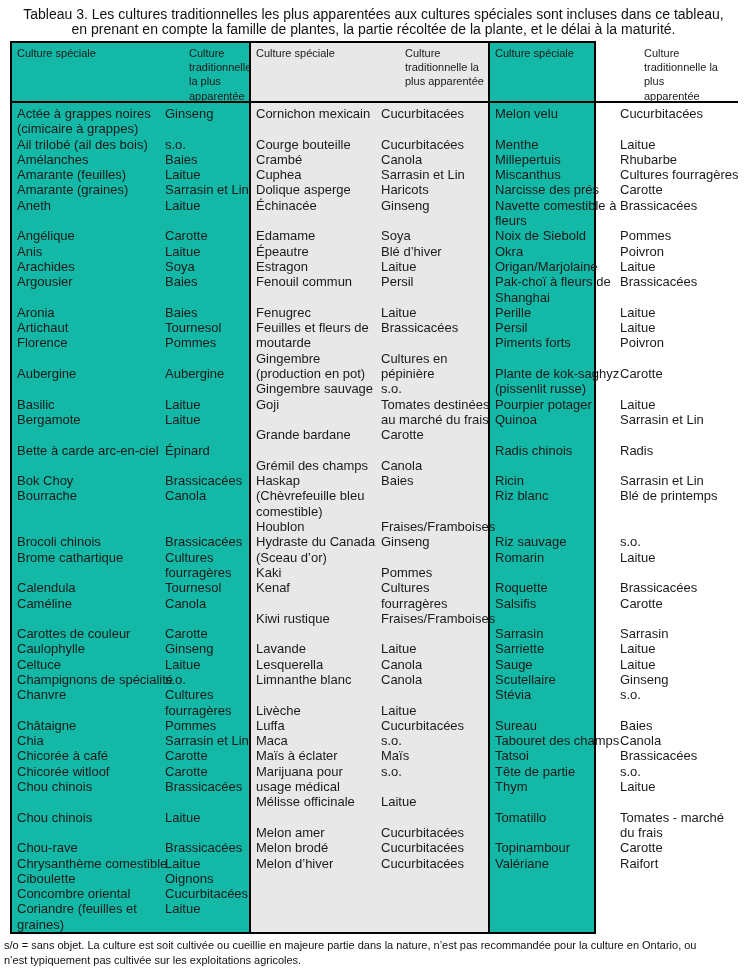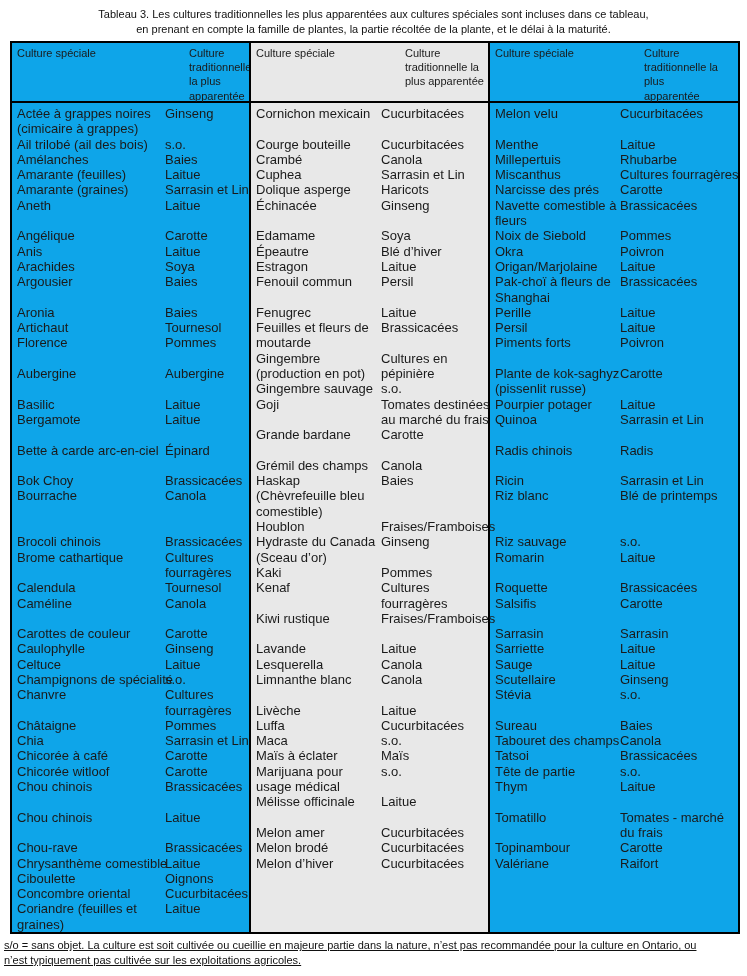--- a/index.html
+++ b/index.html
@@ -3,44 +3,44 @@
 <meta charset="utf-8">
 <style>
   html,body{margin:0;padding:0;}
   body{
     width:747px;height:976px;background:#ffffff;
     font-family:"Liberation Sans",sans-serif;
     color:#1a1a1a;-webkit-font-smoothing:antialiased;
   }
   .title-block{
     padding-top:7px;text-align:center;
-    font-size:11px;line-height:15px;color:#111;
+    font-size:14px;line-height:15px;color:#111;
   }
   .tbl{
-    margin:4px 0 0 10px;width:730px;box-sizing:border-box;
-    border:2px solid #000;display:flex;background:#0ea5e9;
+    margin:4px 0 0 10px;width:586px;box-sizing:border-box;
+    border:2px solid #000;display:flex;background:#14b8a6;
   }
   .pair{box-sizing:border-box;}
   .pair-1{width:237px;}
   .pair-2{width:241px;border-left:2px solid #000;border-right:2px solid #000;background:#e8e8e8;}
   .pair-3{width:248px;}
   .hdr{
     box-sizing:border-box;height:60px;border-bottom:2px solid #000;
     display:flex;padding-top:3px;font-size:11px;line-height:14.2px;
   }
   .bd{padding-top:3px;font-size:13px;}
   .row{display:flex;height:15.3px;white-space:nowrap;overflow:visible;}
   .cl{padding-left:5px;box-sizing:border-box;flex:none;}
   .pair-1 .cl{width:153px;}
   .pair-2 .cl,.pair-3 .cl{width:130px;}
   .cr{flex:1;white-space:nowrap;}
   .hdr .cr{white-space:pre-line;margin-left:24px;}
   .footnote{
     margin:4px 0 0 4px;width:740px;
-    font-size:11px;line-height:15.2px;color:#111;text-decoration:underline;
+    font-size:11px;line-height:15.2px;color:#111;
   }
 </style>
 </head>
 <body>
 
 <div class="title-block">
   <div>Tableau 3. Les cultures traditionnelles les plus apparentées aux cultures spéciales sont incluses dans ce tableau,</div>
   <div>en prenant en compte la famille de plantes, la partie récoltée de la plante, et le délai à la maturité.</div>
 </div>
 

